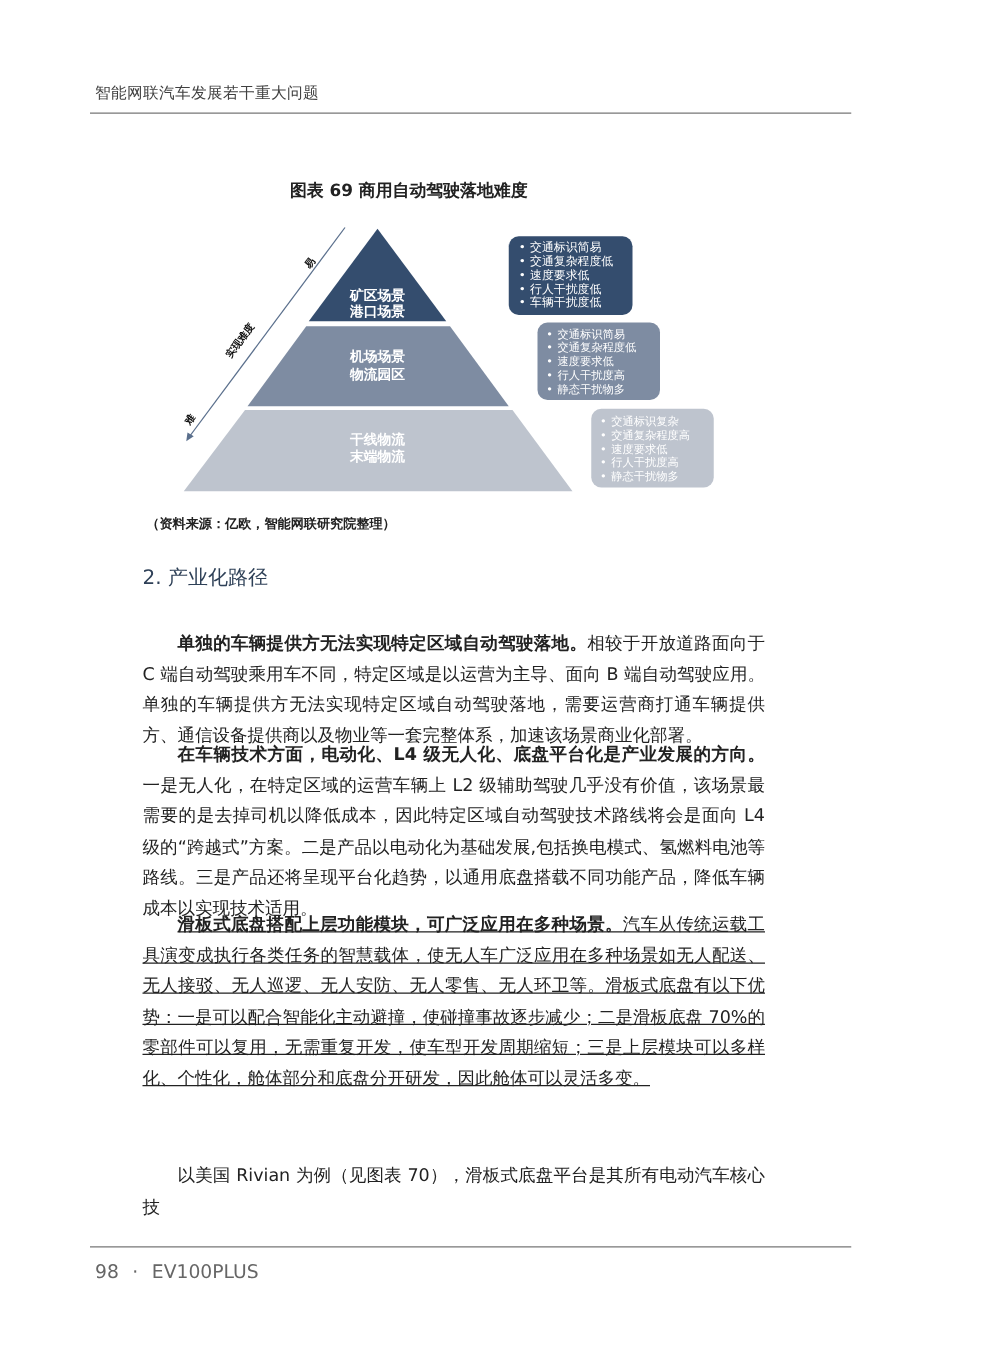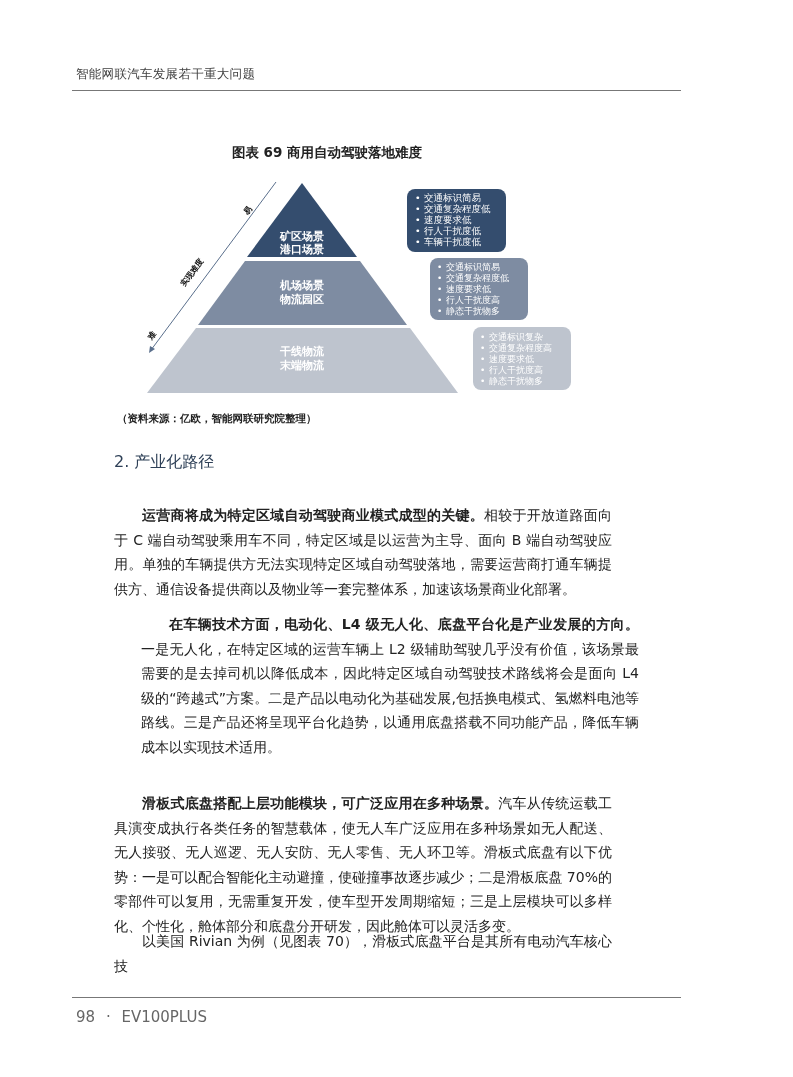--- a/index.html
+++ b/index.html
@@ -98,25 +98,25 @@
       <text x="480" y="384">•</text>
         <text x="489" y="384">静态干扰物多</text>
     </g>
   </g>
 </svg>
 
 <div class="source">（资料来源：亿欧，智能网联研究院整理）</div>
 
 <div class="section-heading">2. 产业化路径</div>
 
-<div class="para" style="top:503px;"><b>运营商将成为特定区域自动驾驶商业模式成型的关键。</b><span>相较于开放道路面向于 C 端自动驾驶乘用车不同，特定区域是以运营为主导、面向 B 端自动驾驶应用。单独的车辆提供方无法实现特定区域自动驾驶落地，需要运营商打通车辆提供方、通信设备提供商以及物业等一套完整体系，加速该场景商业化部署。</span></div>
+<div class="para" style="top:503px;"><b>单独的车辆提供方无法实现特定区域自动驾驶落地。</b><span>相较于开放道路面向于 C 端自动驾驶乘用车不同，特定区域是以运营为主导、面向 B 端自动驾驶应用。单独的车辆提供方无法实现特定区域自动驾驶落地，需要运营商打通车辆提供方、通信设备提供商以及物业等一套完整体系，加速该场景商业化部署。</span></div>
 
-<div class="para" style="top:612px;margin-left:27px;"><b>在车辆技术方面，电动化、L4 级无人化、底盘平台化是产业发展的方向。</b><span>一是无人化，在特定区域的运营车辆上 L2 级辅助驾驶几乎没有价值，该场景最需要的是去掉司机以降低成本，因此特定区域自动驾驶技术路线将会是面向 L4 级的“跨越式”方案。二是产品以电动化为基础发展,包括换电模式、氢燃料电池等路线。三是产品还将呈现平台化趋势，以通用底盘搭载不同功能产品，降低车辆成本以实现技术适用。</span></div>
+<div class="para" style="top:592px;"><b>在车辆技术方面，电动化、L4 级无人化、底盘平台化是产业发展的方向。</b><span>一是无人化，在特定区域的运营车辆上 L2 级辅助驾驶几乎没有价值，该场景最需要的是去掉司机以降低成本，因此特定区域自动驾驶技术路线将会是面向 L4 级的“跨越式”方案。二是产品以电动化为基础发展,包括换电模式、氢燃料电池等路线。三是产品还将呈现平台化趋势，以通用底盘搭载不同功能产品，降低车辆成本以实现技术适用。</span></div>
 
-<div class="para" style="top:791px;"><b>滑板式底盘搭配上层功能模块，可广泛应用在多种场景。</b><span>汽车从传统运载工具演变成执行各类任务的智慧载体，使无人车广泛应用在多种场景如无人配送、无人接驳、无人巡逻、无人安防、无人零售、无人环卫等。滑板式底盘有以下优势：一是可以配合智能化主动避撞，使碰撞事故逐步减少；二是滑板底盘 70%的零部件可以复用，无需重复开发，使车型开发周期缩短；三是上层模块可以多样化、个性化，舱体部分和底盘分开研发，因此舱体可以灵活多变。</span></div>
+<div class="para" style="top:728px;text-decoration:underline;"><b>滑板式底盘搭配上层功能模块，可广泛应用在多种场景。</b><span>汽车从传统运载工具演变成执行各类任务的智慧载体，使无人车广泛应用在多种场景如无人配送、无人接驳、无人巡逻、无人安防、无人零售、无人环卫等。滑板式底盘有以下优势：一是可以配合智能化主动避撞，使碰撞事故逐步减少；二是滑板底盘 70%的零部件可以复用，无需重复开发，使车型开发周期缩短；三是上层模块可以多样化、个性化，舱体部分和底盘分开研发，因此舱体可以灵活多变。</span></div>
 
 <div class="para" style="top:929px;"><b></b><span>以美国 Rivian 为例（见图表 70），滑板式底盘平台是其所有电动汽车核心技</span></div>
 
 <div class="rule bottom"></div>
 <div class="footer">
   <span>98</span>
   <span style="margin:0 6px;">·</span>
   <span>EV100PLUS</span>
 </div>
 

